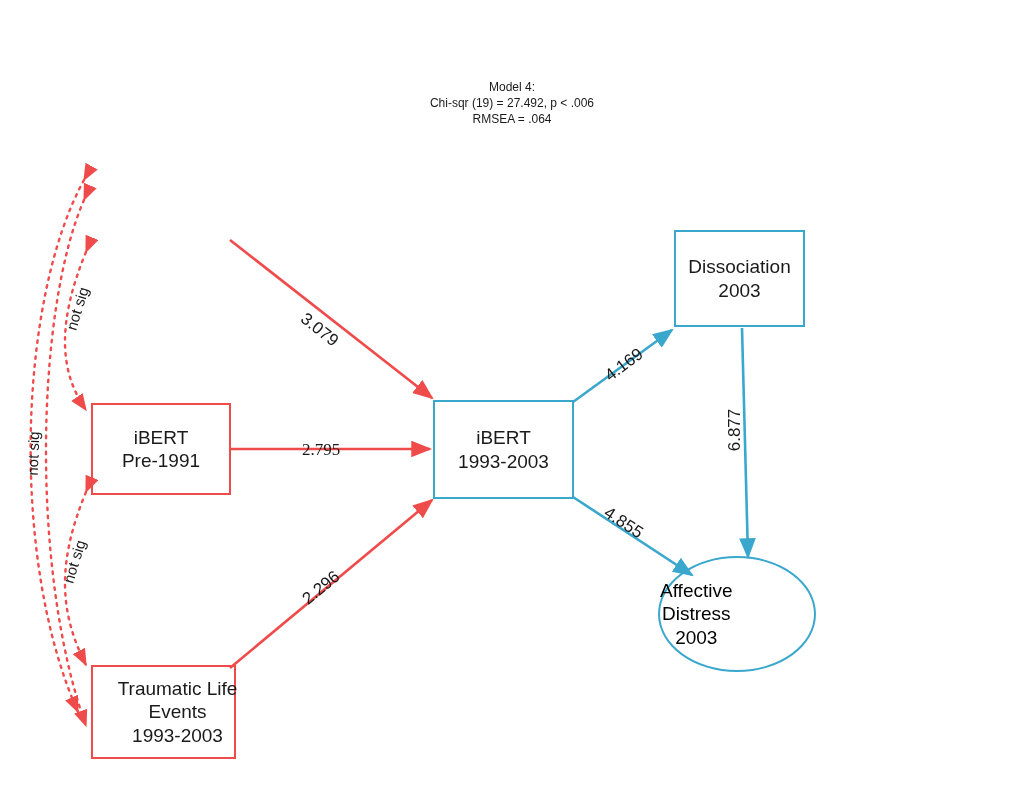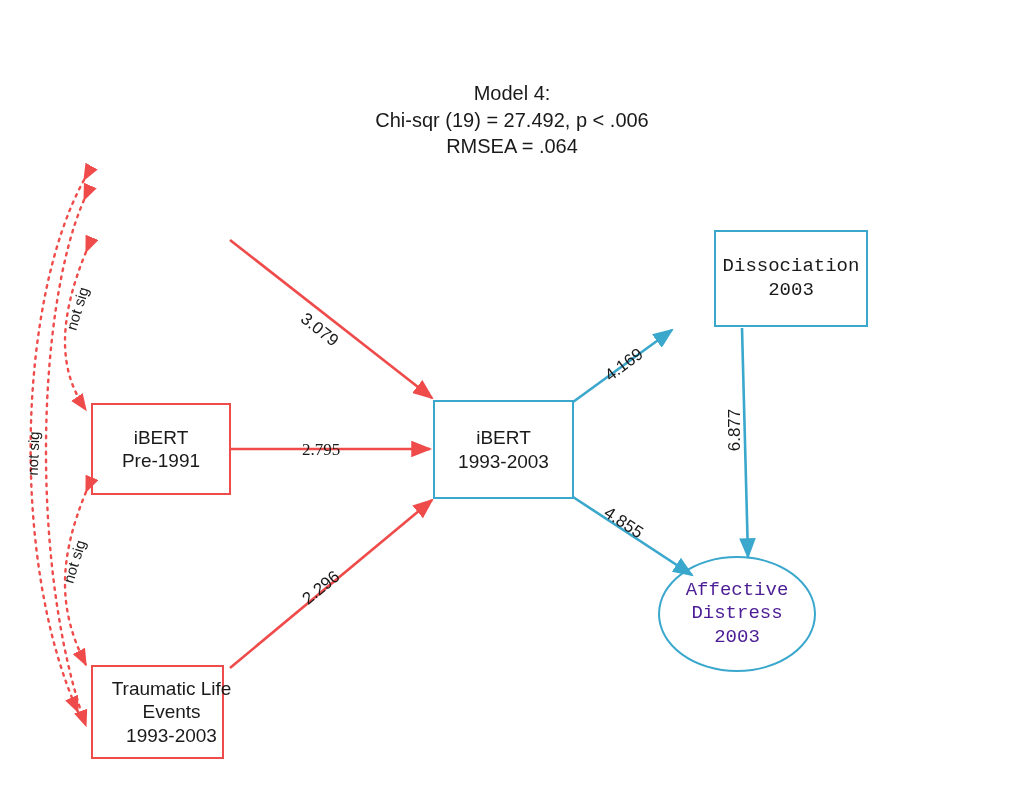--- a/index.html
+++ b/index.html
@@ -41,34 +41,32 @@
     border: 2.5px solid #ef4b4b;
   }
   .node-box.blue {
     border: 2.5px solid #3aa7cd;
   }
   .node-ellipse {
     position: absolute;
     box-sizing: border-box;
     display: flex;
     align-items: center;
-    justify-content: center;
     text-align: center;
     line-height: 1.22;
     font-size: 19px;
-    color: #4c1d95;
+    color: #000000;
     border: 2.5px solid #3aa7cd;
     border-radius: 50%;
     background: transparent;
-    font-family: Liberation Mono, monospace;
   }
   .title-block {
     position: absolute;
     text-align: center;
-    font-size: 20px;
+    font-size: 12px;
     line-height: 1.33;
     color: #1a1a1a;
     white-space: pre;
   }
   .edge-label {
     position: absolute;
     font-size: 17px;
     color: #1a1a1a;
     white-space: nowrap;
     transform-origin: 50% 50%;
@@ -123,32 +121,32 @@
   <div class="title-block" style="left:342px; top:80px; width:340px;">Model 4:
 Chi-sqr (19) = 27.492, p &lt; .006
 RMSEA = .064</div>
 
 
   <div class="node-box red" style="left:91px; top:403px; width:140px; height:92px;">
     <span style="white-space:pre;">iBERT
 Pre-1991</span>
   </div>
 
-  <div class="node-box red" style="left:91px; top:665px; width:133px; height:94px;padding-left:28px;">
+  <div class="node-box red" style="left:91px; top:665px; width:145px; height:94px;padding-left:28px;">
     <span style="white-space:pre;">Traumatic Life
 Events
 1993-2003</span>
   </div>
 
   <div class="node-box blue" style="left:433px; top:400px; width:141px; height:99px;">
     <span style="white-space:pre;">iBERT
 1993-2003</span>
   </div>
 
-  <div class="node-box blue" style="left:714px; top:230px; width:154px; height:97px;font-family:Liberation Mono, monospace;">
+  <div class="node-box blue" style="left:674px; top:230px; width:131px; height:97px;">
     <span style="white-space:pre;">Dissociation
 2003</span>
   </div>
 
   <div class="node-ellipse" style="left:658px; top:556px; width:158px; height:116px;">
     <span style="white-space:pre;">Affective
 Distress
 2003</span>
   </div>
 

